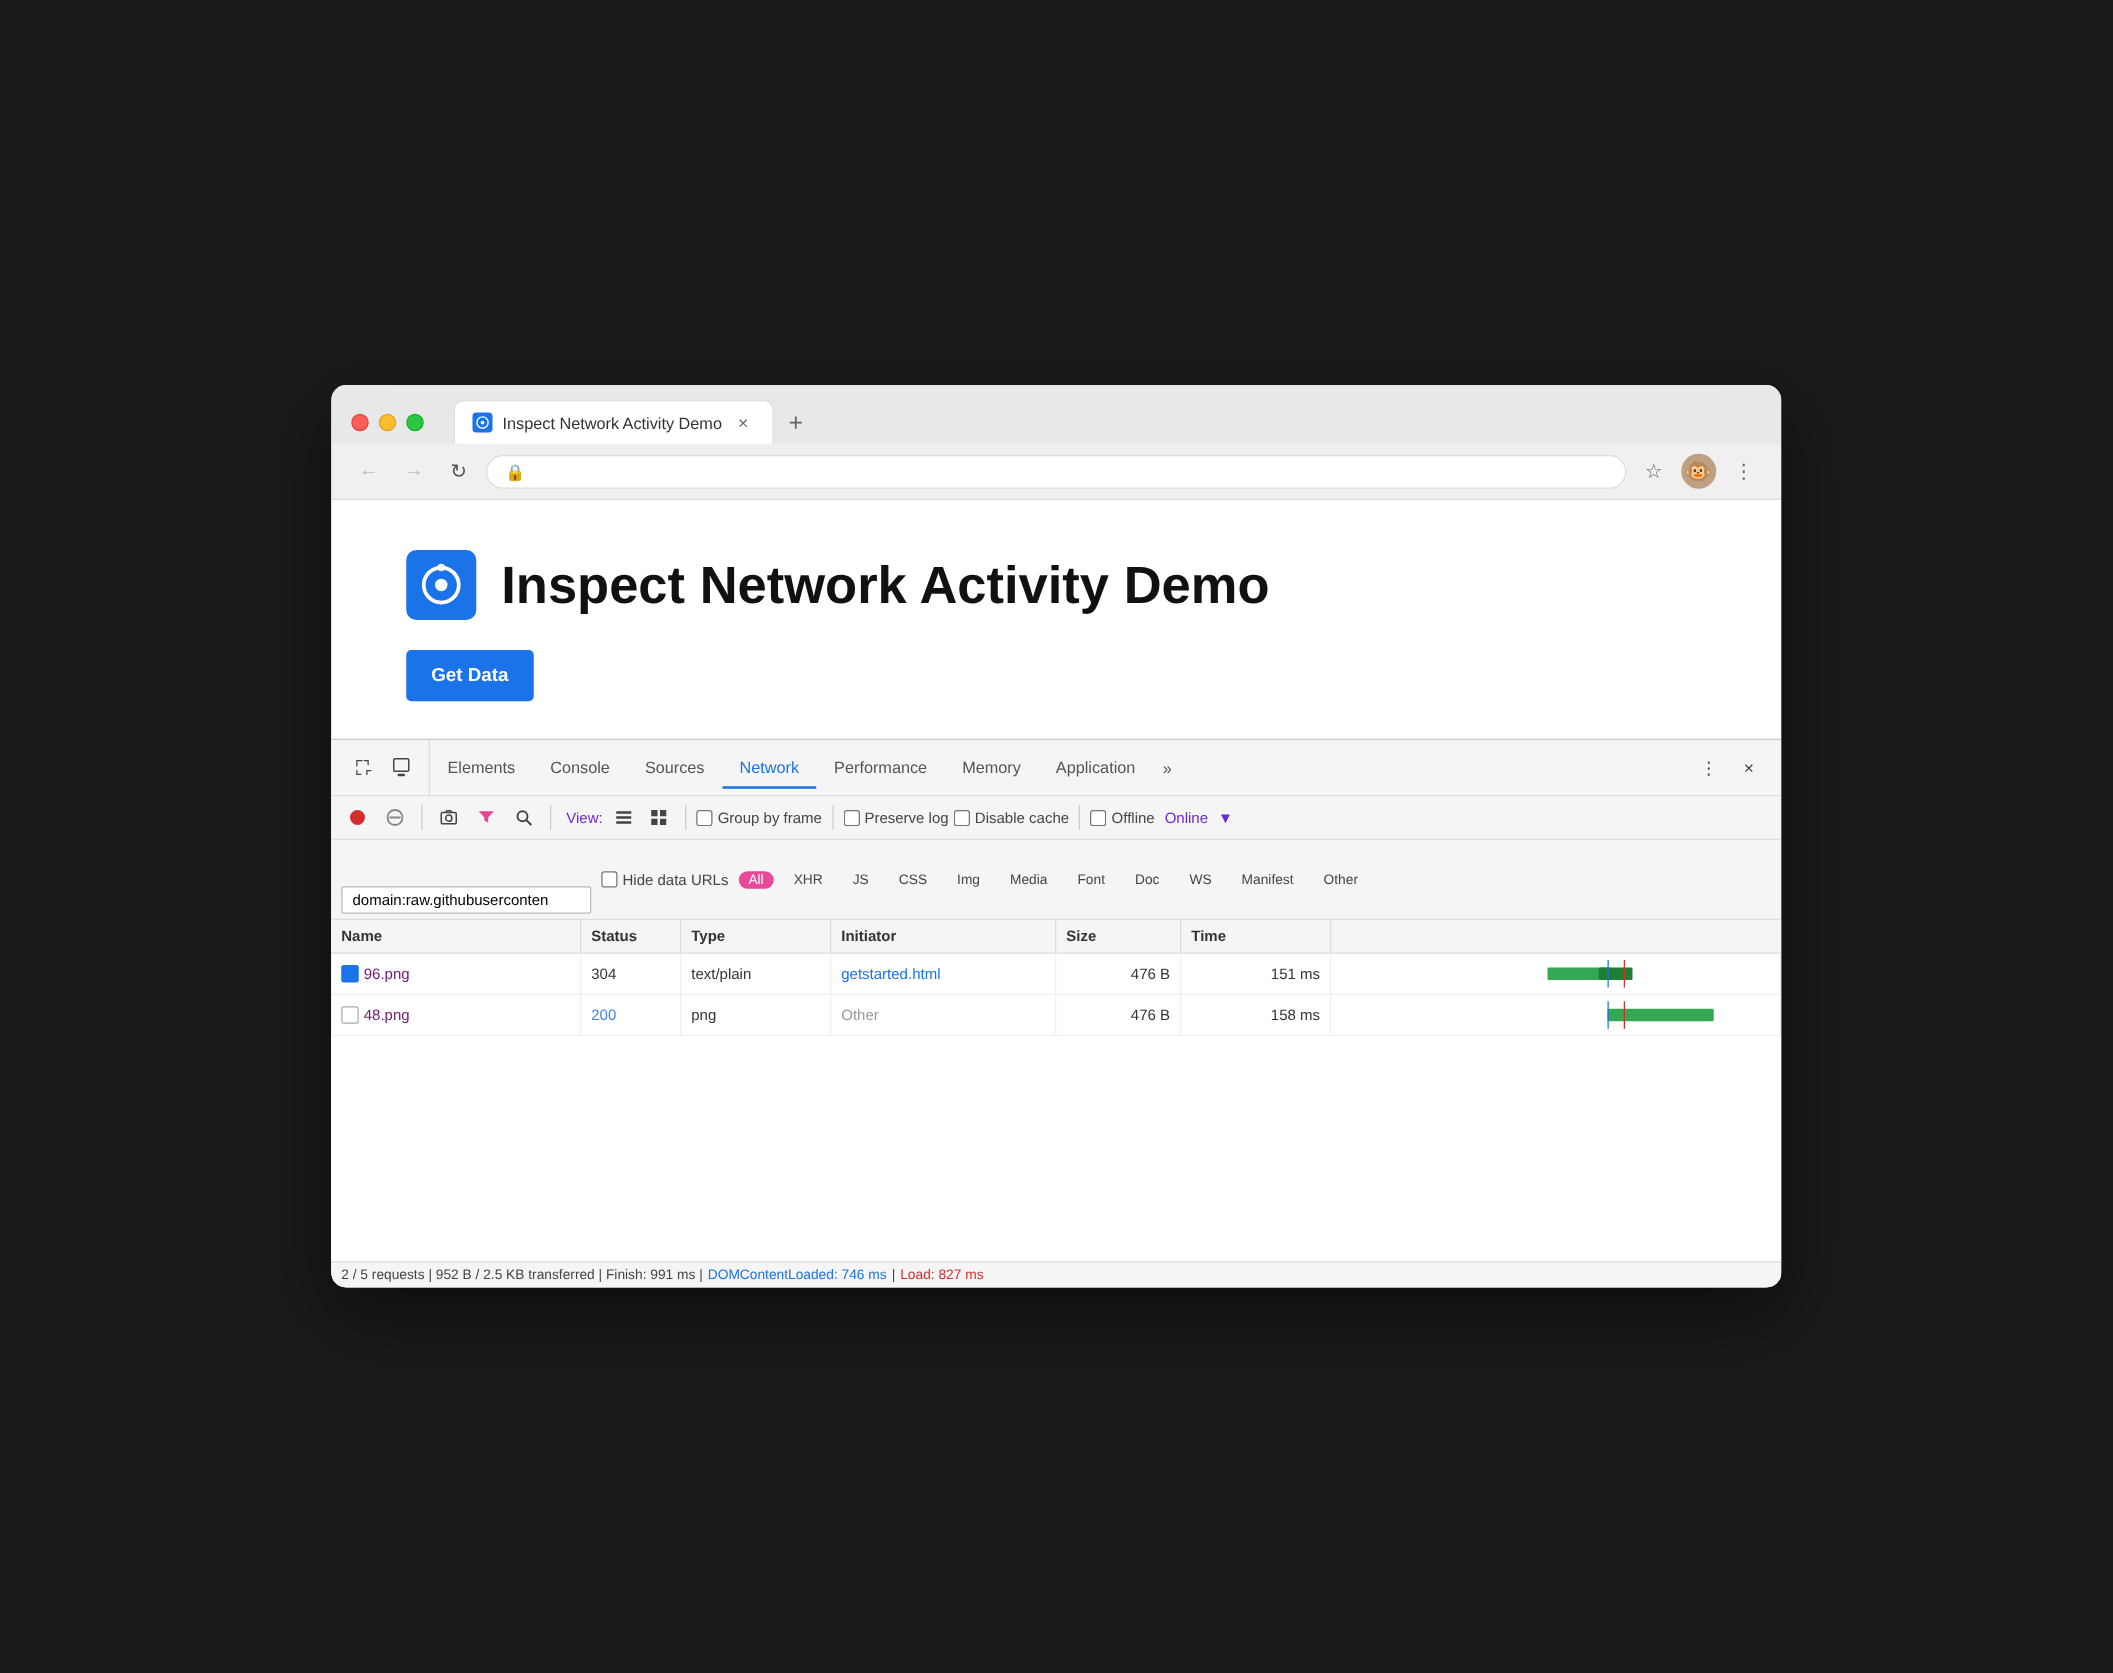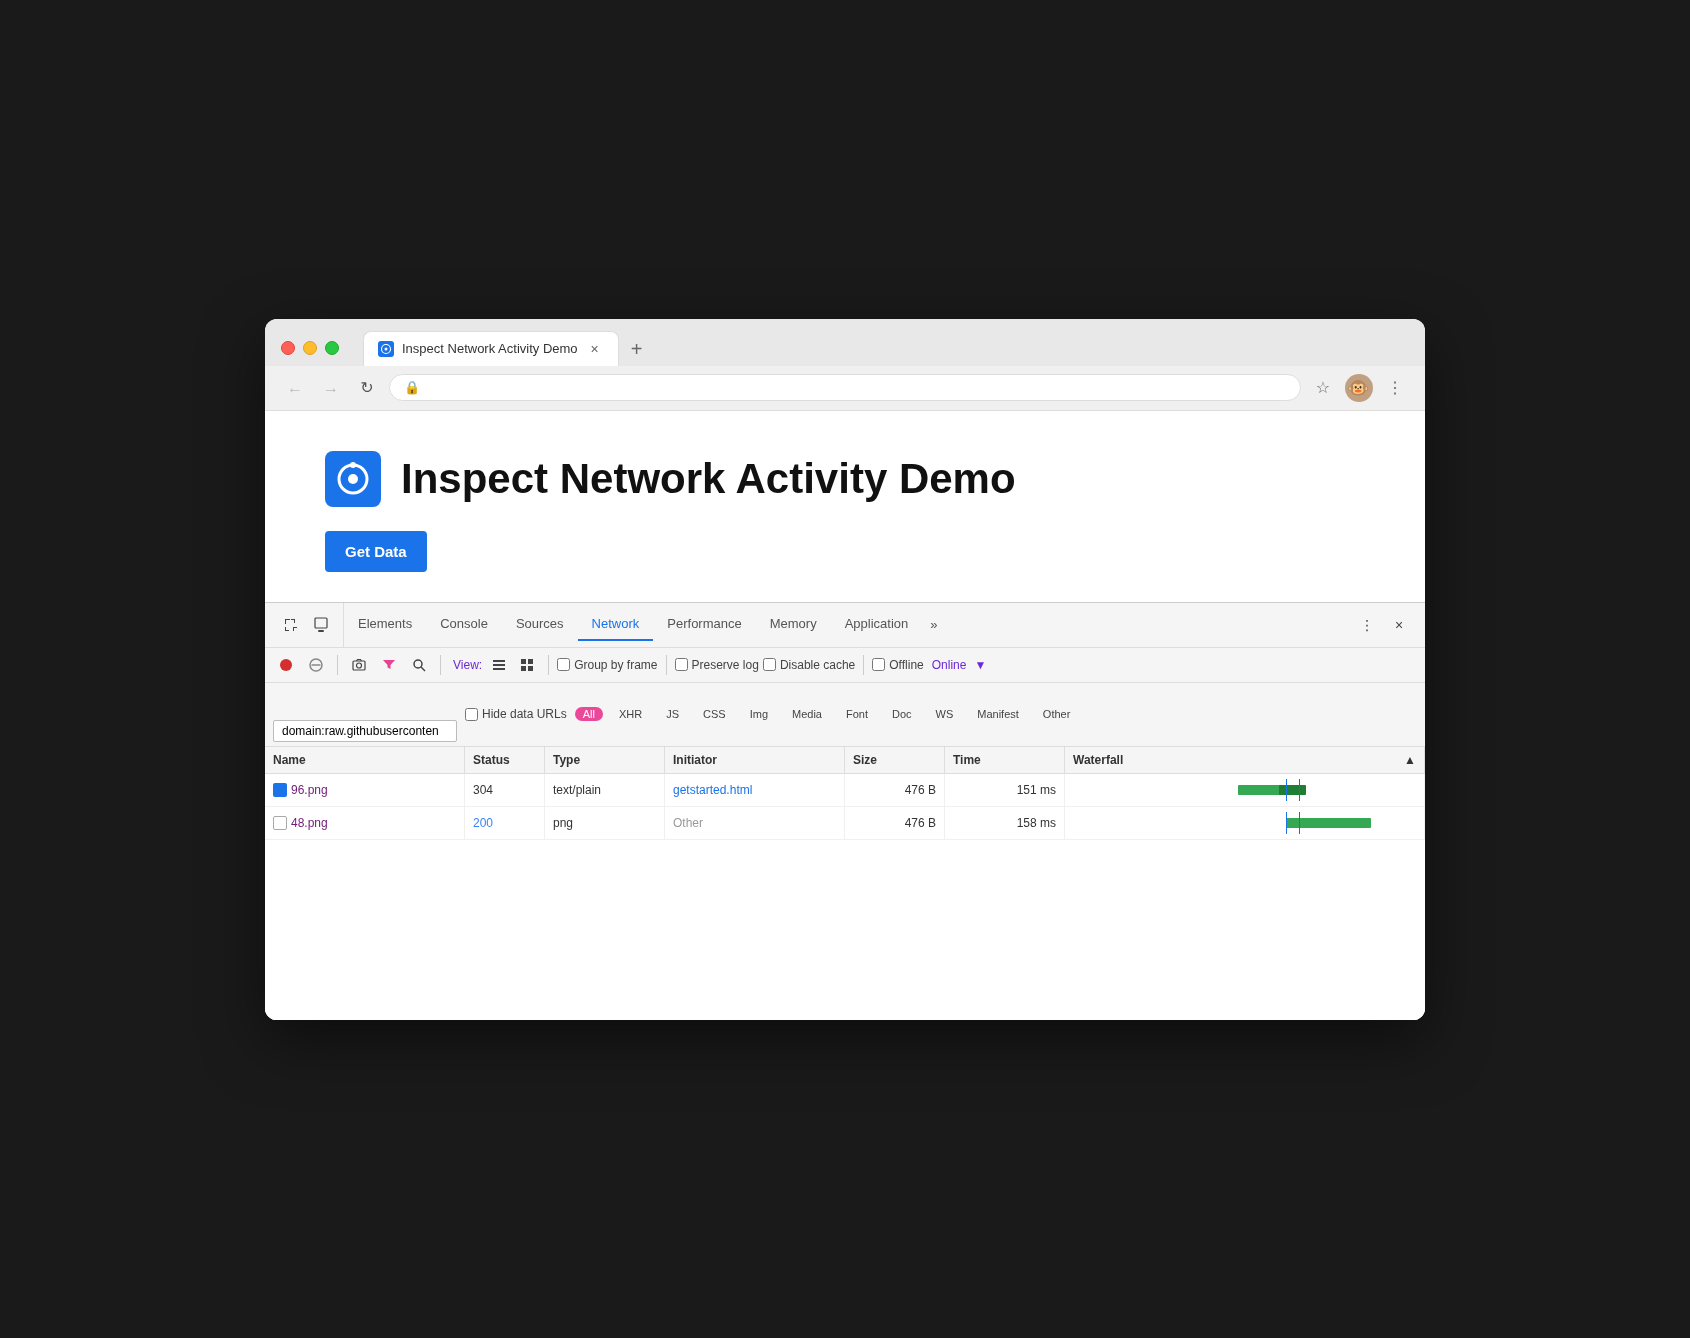--- a/index.html
+++ b/index.html
@@ -326,21 +326,21 @@
       gap: 8px;
       padding: 4px 8px;
       border-bottom: 1px solid #ddd;
       background: #f5f5f5;
     }
     .filter-input {
       border: 1px solid #bbb;
       border-radius: 2px;
       padding: 3px 8px;
       font-size: 12px;
-      width: 184px;
+      width: 200px;
       outline: none;
       background: white;
       margin-top: 33px;
     }
     .hide-data-check {
       display: flex;
       align-items: center;
       gap: 4px;
       font-size: 12px;
       color: #444;
@@ -665,24 +665,20 @@
           </div>
         <div class="th">
             <span>Initiator</span>
           </div>
         <div class="th">
             <span>Size</span>
           </div>
         <div class="th">
             <span>Time</span>
           </div>
-        <div class="th waterfall">
-          <span>Waterfall</span>
-          <span>▲</span>
-        </div>
       </div>
 
       <div class="table-row">
         <div class="td name">
           <div class="row-icon blue-doc"></div>
           <span>96.png</span>
         </div>
         <div class="td status-304">304</div>
         <div class="td">text/plain</div>
         <div class="td initiator-link">getstarted.html</div>
@@ -713,14 +709,20 @@
             <div class="wf-bar wf-green" style="left:62%; width:25%; top:6px;"></div>
             <div class="wf-vertical-line" style="left:62%; background:#1a73e8;"></div>
             <div class="wf-vertical-line" style="left:66%; background:#d32f2f;"></div>
           </div>
         </div>
       </div>
 
       <div class="empty-rows"></div>
     </div>
 
+    <div class="status-bar">
+      <span>2 / 5 requests | 952 B / 2.5 KB transferred | Finish: 991 ms | </span>
+      <span class="dom-loaded">DOMContentLoaded: 746 ms</span>
+      <span> | </span>
+      <span class="load-time">Load: 827 ms</span>
+    </div>
   </div>
 </div>
 
 </body></html>

